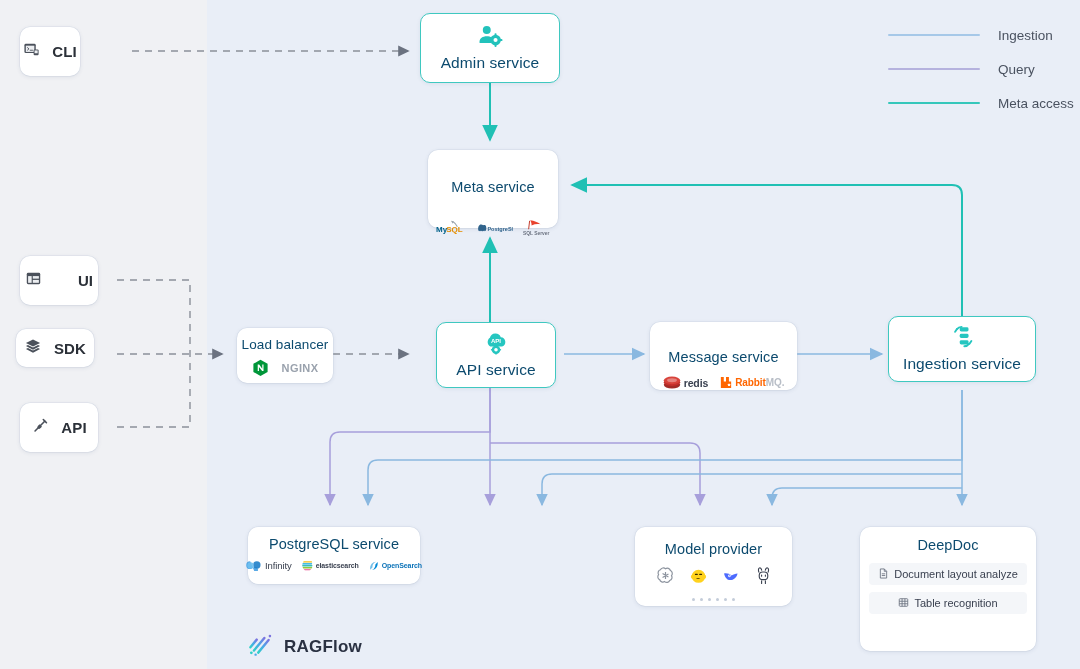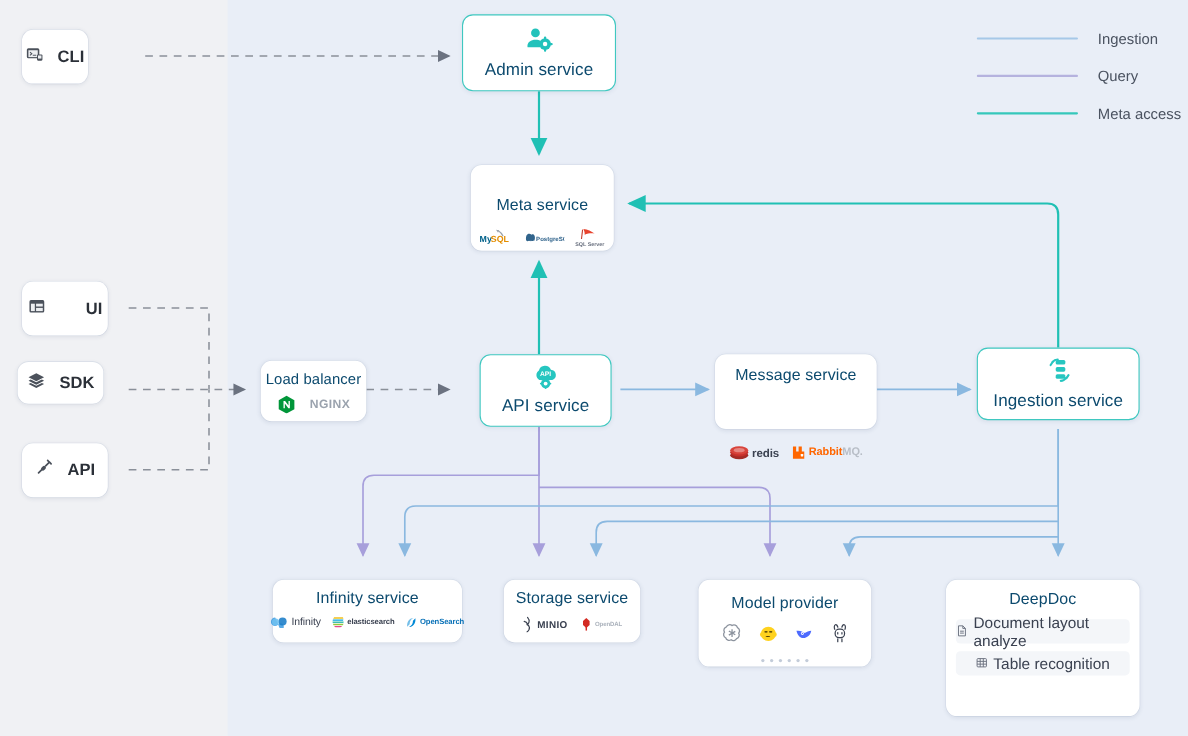--- a/index.html
+++ b/index.html
@@ -34,21 +34,21 @@
   .entry .node-title { font-size: 15px; font-weight: 600; color: #2b3038; }
 
   .logorow { display:flex; align-items:center; justify-content:center; gap: 13px; margin-top: 8px; }
   .logoitem { display:flex; align-items:center; gap:3px; }
   .logotext { font-size: 8.5px; font-weight: 700; letter-spacing:-.1px; }
 
   
   .pill {
     width: 158px; height: 22px; background: #f4f6f9; border-radius: 4px;
     display:flex; align-items:center; justify-content:center; gap:5px;
-    font-size: 14px; color: #3a4150; margin-top: 7px;
+    font-size: 11px; color: #3a4150; margin-top: 7px;
   }
 
   .dots { display:flex; gap:5px; margin-top:9px; }
   .dots i { width:3px; height:3px; border-radius:50%; background:#c3ccd9; display:block; }
 
   
   .legend { position:absolute; left:888px; top:18px; }
   .legend-row { display:flex; align-items:center; height:34px; }
   .legend-line { width:92px; height:2px; border-radius:2px; }
   .legend-label { margin-left:18px; font-size:13.5px; color:#4a5260; white-space:nowrap; }
@@ -191,21 +191,21 @@
           <rect x="12.5" y="16.3" width="3" height="2.2" rx="1"></rect>
           <rect x="24.5" y="16.3" width="3" height="2.2" rx="1"></rect>
         </g>
       </svg>
     </span>
     <span class="node-title">Admin service</span>
   </div>
 
   <div class="node" style="left:428px; top:150px; width:130px; height:78px; justify-content:flex-start; padding-top:29px;">
     <span class="node-title sm">Meta service</span>
-    <div class="logorow" style="gap:9px; margin-top:12px;">
+    <div class="logorow" style="gap:9px; margin-top:24px;">
       <span class="logoitem" title="MySQL">
         <svg width="32" height="18" viewBox="0 0 44 22">
           <path d="M23 2c2.5 1.5 5 4 6.4 7.2" stroke="#9aa3ad" stroke-width="1.4" fill="none"></path>
           <path d="M20.5 1.2l3.6.6-1 3.2z" fill="#9aa3ad"></path>
           <text x="0" y="16" font-family="Liberation Sans, sans-serif" font-size="11" font-weight="700" fill="#00618a">My</text>
           <text x="14" y="16" font-family="Liberation Sans, sans-serif" font-size="11" font-weight="700" fill="#e48e00">SQL</text>
         </svg>
       </span>
       <span class="logoitem" title="PostgreSQL">
         <svg width="36" height="12" viewBox="0 0 52 14">
@@ -245,21 +245,21 @@
           <rect x="14.1" y="14" width="1.8" height="2.3" rx=".8"></rect>
           <rect x="14.1" y="22.2" width="1.8" height="2.3" rx=".8"></rect>
           <rect x="9.4" y="18.3" width="2.3" height="1.8" rx=".8"></rect>
           <rect x="18.3" y="18.3" width="2.3" height="1.8" rx=".8"></rect>
         </g>
       </svg>
     </span>
     <span class="node-title">API service</span>
   </div>
 
-  <div class="node" style="left:650px; top:322px; width:147px; height:68px; justify-content:flex-start; padding-top:11px;gap:45px;">
+  <div class="node" style="left:650px; top:322px; width:147px; height:68px; justify-content:flex-end; ">
     <span class="node-title sm">Message service</span>
     <div class="logorow" style="gap:12px; margin-top:10px;">
       <span class="logoitem">
         <svg width="18" height="15" viewBox="0 0 22 18">
           <ellipse cx="11" cy="11.8" rx="10" ry="4.6" fill="#a32b26"></ellipse>
           <ellipse cx="11" cy="8.6" rx="10" ry="4.6" fill="#c6302b"></ellipse>
           <ellipse cx="11" cy="6.4" rx="10" ry="4.6" fill="#d8433b"></ellipse>
           <ellipse cx="11" cy="6.2" rx="6" ry="2.4" fill="#fff" opacity=".35"></ellipse>
         </svg>
         <span class="logotext" style="color:#3a4150; font-size:10.5px; font-weight:600;">redis</span>
@@ -283,21 +283,21 @@
         <rect x="11" y="9.4" width="9.5" height="4.6" rx="1.6" fill="#26c6c0"></rect>
         <rect x="11" y="16.4" width="9.5" height="4.6" rx="1.6" fill="#26c6c0"></rect>
         <path d="M8 4.4 6 7.4" stroke="#26c6c0" stroke-width="2.1" stroke-linecap="round"></path>
         <path d="M21.6 20.4 23.6 17.4" stroke="#26c6c0" stroke-width="2.1" stroke-linecap="round"></path>
       </svg>
     </span>
     <span class="node-title">Ingestion service</span>
   </div>
 
   <div class="node" style="left:248px; top:527px; width:172px; height:57px; justify-content:flex-start; padding-top:9px;">
-    <span class="node-title sm">Infinity service</span>
+    <span class="node-title sm">PostgreSQL service</span>
     <div class="logorow" style="gap:10px; margin-top:8px;">
       <span class="logoitem">
         <svg width="16" height="11" viewBox="0 0 20 13">
           <path d="M5.2 1.2A4.8 4.8 0 1 0 5.2 11c3 0 4-3 6-3a3.8 3.8 0 1 1 0 7.6" fill="#3b9ae0" opacity=".85"></path>
           <circle cx="13.6" cy="5.8" r="4.6" fill="#1f7fc9" opacity=".9"></circle>
           <circle cx="5.6" cy="6.4" r="4" fill="#6fc0f0" opacity=".9"></circle>
         </svg>
         <span class="logotext" style="color:#3a4150; font-size:9.5px; font-weight:500;">Infinity</span>
       </span>
       <span class="logoitem">
@@ -313,39 +313,20 @@
       <span class="logoitem">
         <svg width="10" height="10" viewBox="0 0 12 12">
           <path d="M10.4 1.2c.6 6.3-3.2 9.6-7 9.6 3-1.1 4.3-3.9 4.3-6.7z" fill="#0089d6"></path>
           <path d="M1.4 10.6C.8 4.3 4.6 1 8.4 1 5.4 2.1 4.1 4.9 4.1 7.7z" fill="#0089d6" opacity=".55"></path>
         </svg>
         <span class="logotext" style="color:#0a72b8; font-size:7px; font-weight:700;">OpenSearch</span>
       </span>
     </div>
   </div>
 
-  <div class="node" style="left:458px; top:527px; width:124px; height:57px; justify-content:flex-start; padding-top:9px;">
-    <span class="node-title sm">Storage service</span>
-    <div class="logorow" style="gap:12px; margin-top:8px;">
-      <span class="logoitem">
-        <svg width="11" height="15" viewBox="0 0 13 17">
-          <path d="M6.6 1.2c1.4 1.6 2 3.4 1.6 5-.3 1.4-1.4 2.3-2.6 2.5 1.6.4 2.8 1.6 3 3.2.2 1.8-.8 3.6-2.6 4.8" stroke="#3a4150" stroke-width="1.3" fill="none" stroke-linecap="round"></path>
-          <path d="M3 5.4c1.6.3 3 1.4 3.6 2.8" stroke="#3a4150" stroke-width="1.3" fill="none" stroke-linecap="round"></path>
-        </svg>
-        <span class="logotext" style="color:#3a4150; font-size:9px; font-weight:700; letter-spacing:.3px;">MINIO</span>
-      </span>
-      <span class="logoitem">
-        <svg width="10" height="13" viewBox="0 0 12 15">
-          <path d="M6 .8 9.6 4v4.4L6 11.6 2.4 8.4V4z" fill="#d42b23"></path>
-          <rect x="5.2" y="9" width="1.6" height="5.4" fill="#d42b23"></rect>
-        </svg>
-        <span class="logotext" style="color:#aab1bb; font-size:5.5px; font-weight:700;">OpenDAL</span>
-      </span>
-    </div>
-  </div>
 
   <div class="node" style="left:635px; top:527px; width:157px; height:79px; justify-content:center; padding-top:9px;">
     <span class="node-title sm">Model provider</span>
     <div class="logorow" style="gap:14px; margin-top:9px;">
       <span>
         <svg width="19" height="19" viewBox="0 0 24 24" fill="none" stroke="#8c939e" stroke-width="1.5">
           <path d="M12 3.4a4.1 4.1 0 0 1 6.2 2.3 4.1 4.1 0 0 1 1.4 6.4 4.1 4.1 0 0 1-2.3 6.2 4.1 4.1 0 0 1-6.4 1.4 4.1 4.1 0 0 1-6.2-2.3 4.1 4.1 0 0 1-1.4-6.4A4.1 4.1 0 0 1 5.6 4.8 4.1 4.1 0 0 1 12 3.4z"></path>
           <path d="M12 7.6v8.8M8.3 9.6l7.4 4.3M8.3 14.4l7.4-4.3"></path>
         </svg>
       </span>
@@ -404,14 +385,36 @@
       <span>
         <svg width="11" height="11" viewBox="0 0 14 14" fill="none" stroke="#6b7280" stroke-width="1.1">
           <rect x="1.6" y="2.2" width="10.8" height="9.6" rx="1"></rect>
           <path d="M1.6 5.4h10.8M1.6 8.6h10.8M5.2 2.2v9.6M8.8 2.2v9.6"></path>
         </svg>
       </span>
       <span>Table recognition</span>
     </div>
   </div>
 
+  <div class="brand">
+    <span>
+      <svg width="26" height="26" viewBox="0 0 28 28">
+        <defs>
+          <linearGradient id="rg" x1="0" y1="1" x2="1" y2="0">
+            <stop offset="0" stop-color="#2fd0c8"></stop>
+            <stop offset=".5" stop-color="#4aa8e8"></stop>
+            <stop offset="1" stop-color="#7b74e0"></stop>
+          </linearGradient>
+        </defs>
+        <g stroke="url(#rg)" stroke-width="2.6" stroke-linecap="round">
+          <path d="M6.4 20 17.6 6.4"></path>
+          <path d="M11 22.2 22.2 8.6"></path>
+          <path d="M2.6 16.4 9.4 8.2"></path>
+        </g>
+        <circle cx="3.6" cy="22.4" r="1.5" fill="#2fd0c8"></circle>
+        <circle cx="8.2" cy="24.4" r="1.3" fill="#4aa8e8"></circle>
+        <circle cx="23.6" cy="4.4" r="1.4" fill="#7b74e0"></circle>
+      </svg>
+    </span>
+    <span class="brand-name">RAGFlow</span>
+  </div>
 
 </div>
 
 </body></html>

